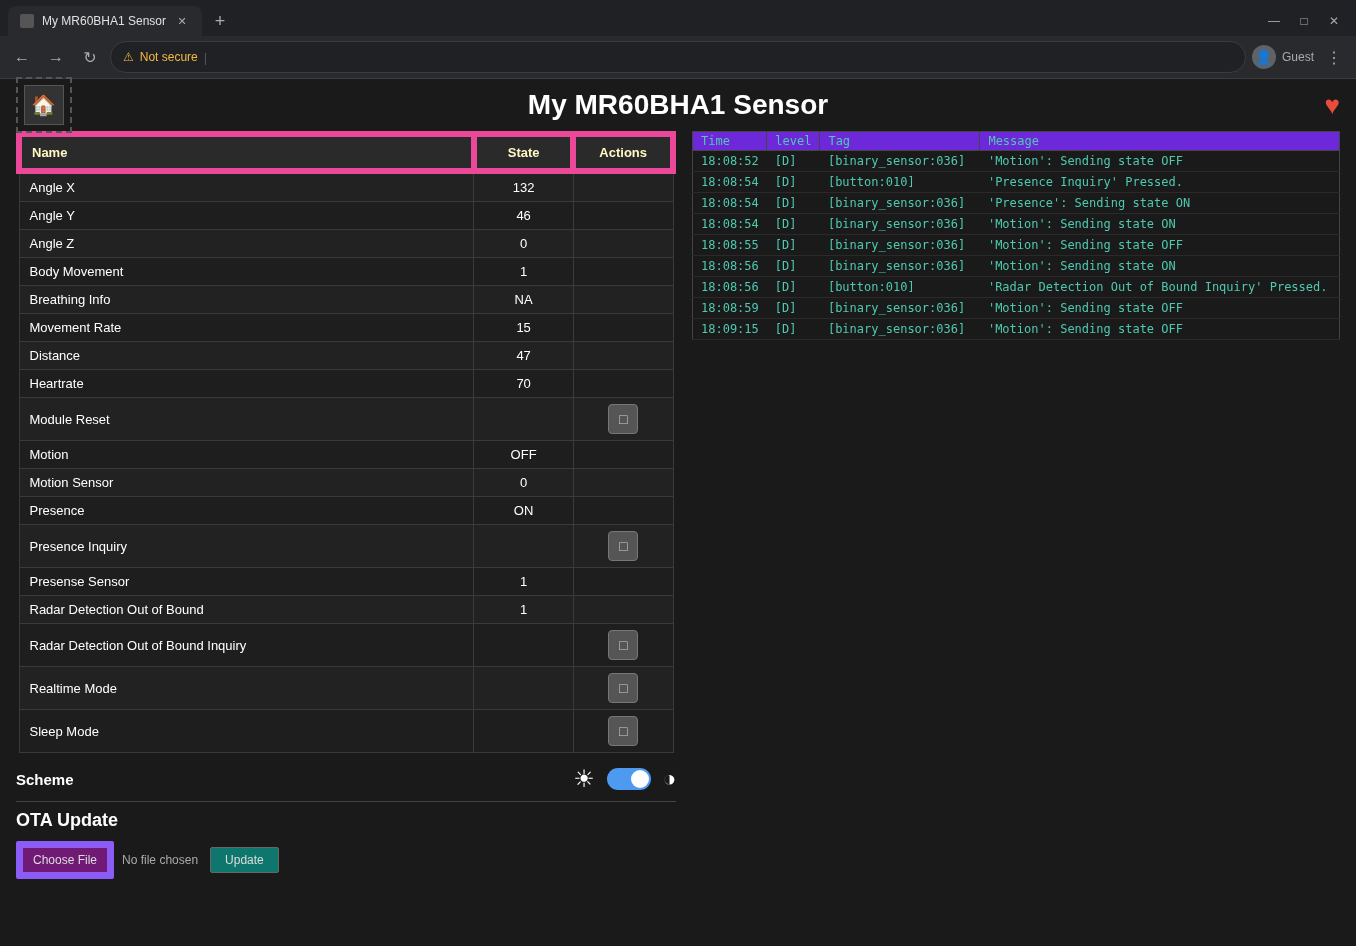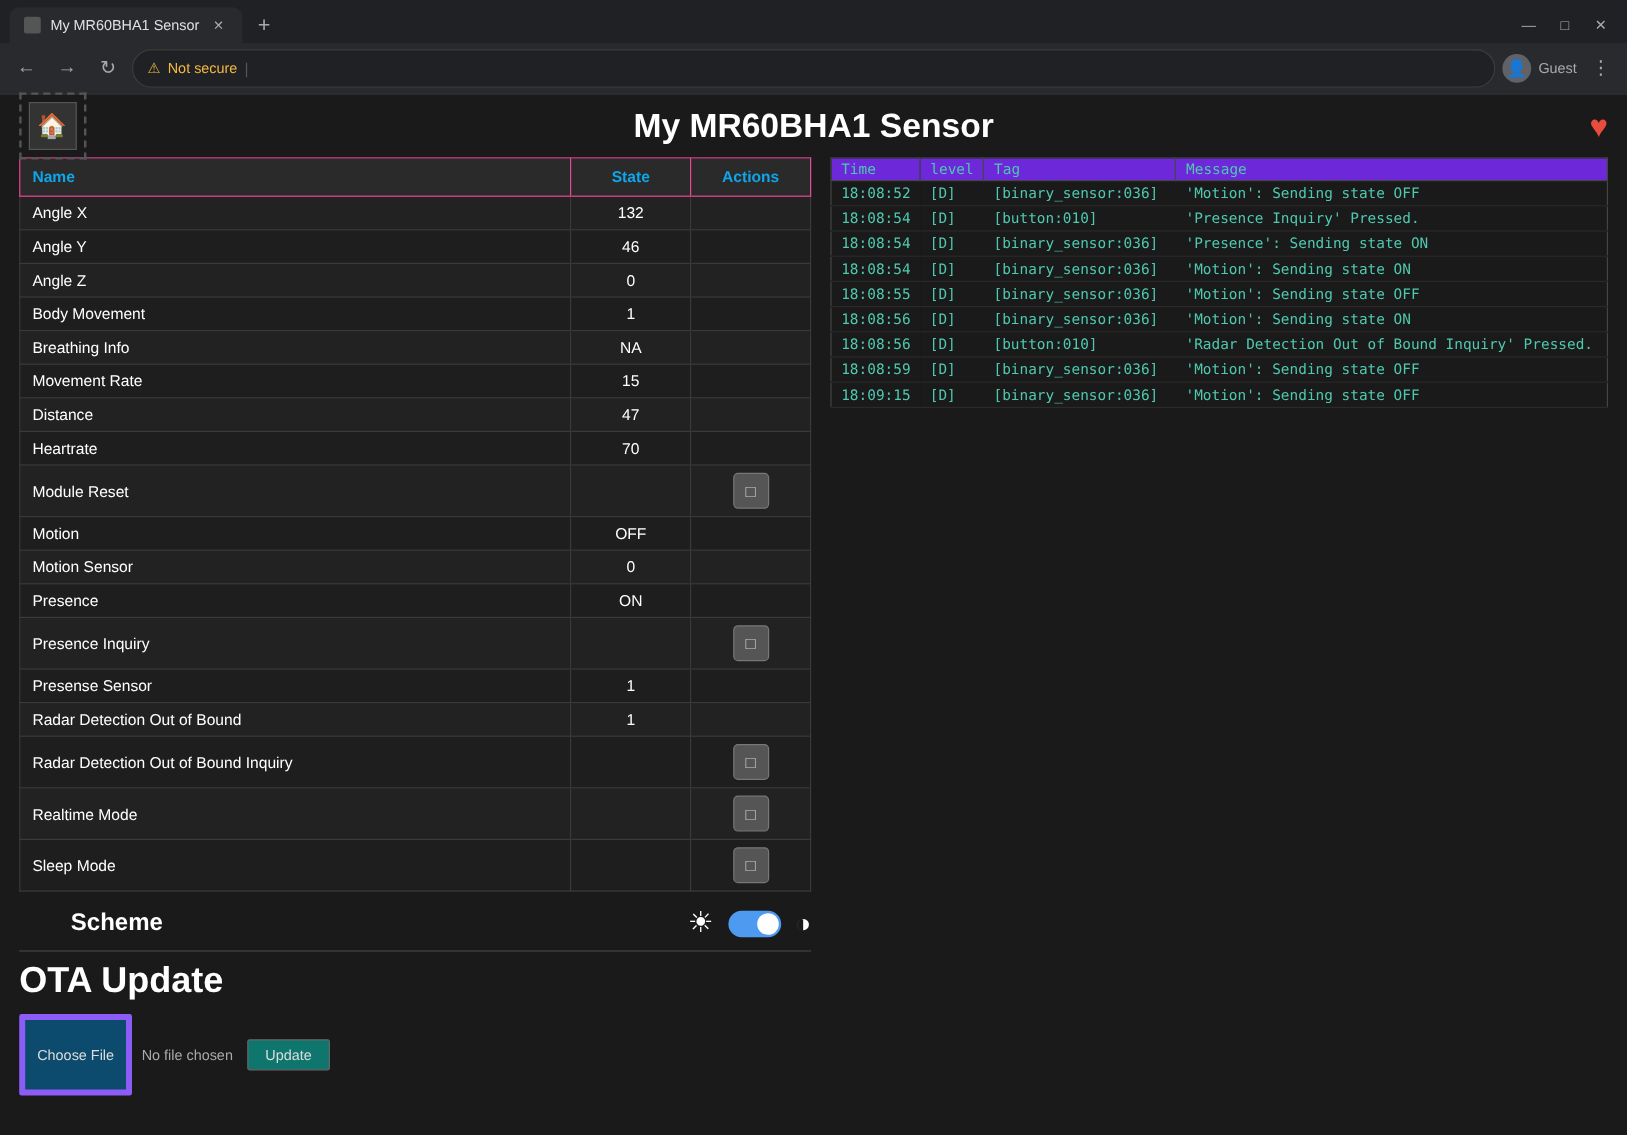--- a/index.html
+++ b/index.html
@@ -174,25 +174,25 @@
     }
 
     
     .sensor-table {
       width: 100%;
       border-collapse: collapse;
       border: 1px solid #444;
     }
     .sensor-table th {
       background: #2a2a2a;
-      border: 1px solid #ec4899;
+      border: 6px solid #ec4899;
       padding: 8px 10px;
       text-align: left;
       font-weight: bold;
-      color: #0ea5e9;
+      color: #fef9c3;
     }
     .sensor-table td {
       border: 1px solid #3a3a3a;
       padding: 6px 10px;
       color: #fff;
     }
     .sensor-table tr:nth-child(even) td { background: #1e1e1e; }
     .sensor-table tr:nth-child(odd) td { background: #222; }
     .sensor-table .col-name { width: 460px; }
     .sensor-table .col-state { width: 100px; text-align: center; }
@@ -210,25 +210,24 @@
     }
 
     
     .scheme-section {
       display: flex;
       align-items: center;
       padding: 12px 0 8px;
       gap: 12px;
     }
     .scheme-label {
-      font-size: 20px;
+      font-size: 15px;
       font-weight: bold;
       color: #fff;
       flex: 1;
-      margin-left: 43px;
     }
     .scheme-sun {
       font-size: 24px;
       cursor: pointer;
     }
     .toggle-switch {
       width: 44px; height: 22px;
       background: #4e9af1;
       border-radius: 11px;
       position: relative;
@@ -246,35 +245,35 @@
       font-size: 22px;
       cursor: pointer;
     }
 
     
     .ota-section {
       padding: 8px 0 12px;
       border-top: 1px solid #444;
     }
     .ota-title {
-      font-size: 30px;
+      font-size: 18px;
       font-weight: bold;
       color: #fff;
       margin-bottom: 10px;
     }
     .ota-row {
       display: flex;
       align-items: center;
       gap: 8px;
     }
     .file-choose-btn {
-      background: #0c4a6e;
-      border: 5px solid #8b5cf6;
+      background: #701a75;
+      border: 7px solid #8b5cf6;
       color: #ddd;
-      padding: 22px 10px;
+      padding: 5px 10px;
       font-size: 12px;
       cursor: pointer;
       border-radius: 2px;
     }
     .file-name {
       color: #aaa;
       font-size: 12px;
     }
     .update-btn {
       background: #0f766e;

